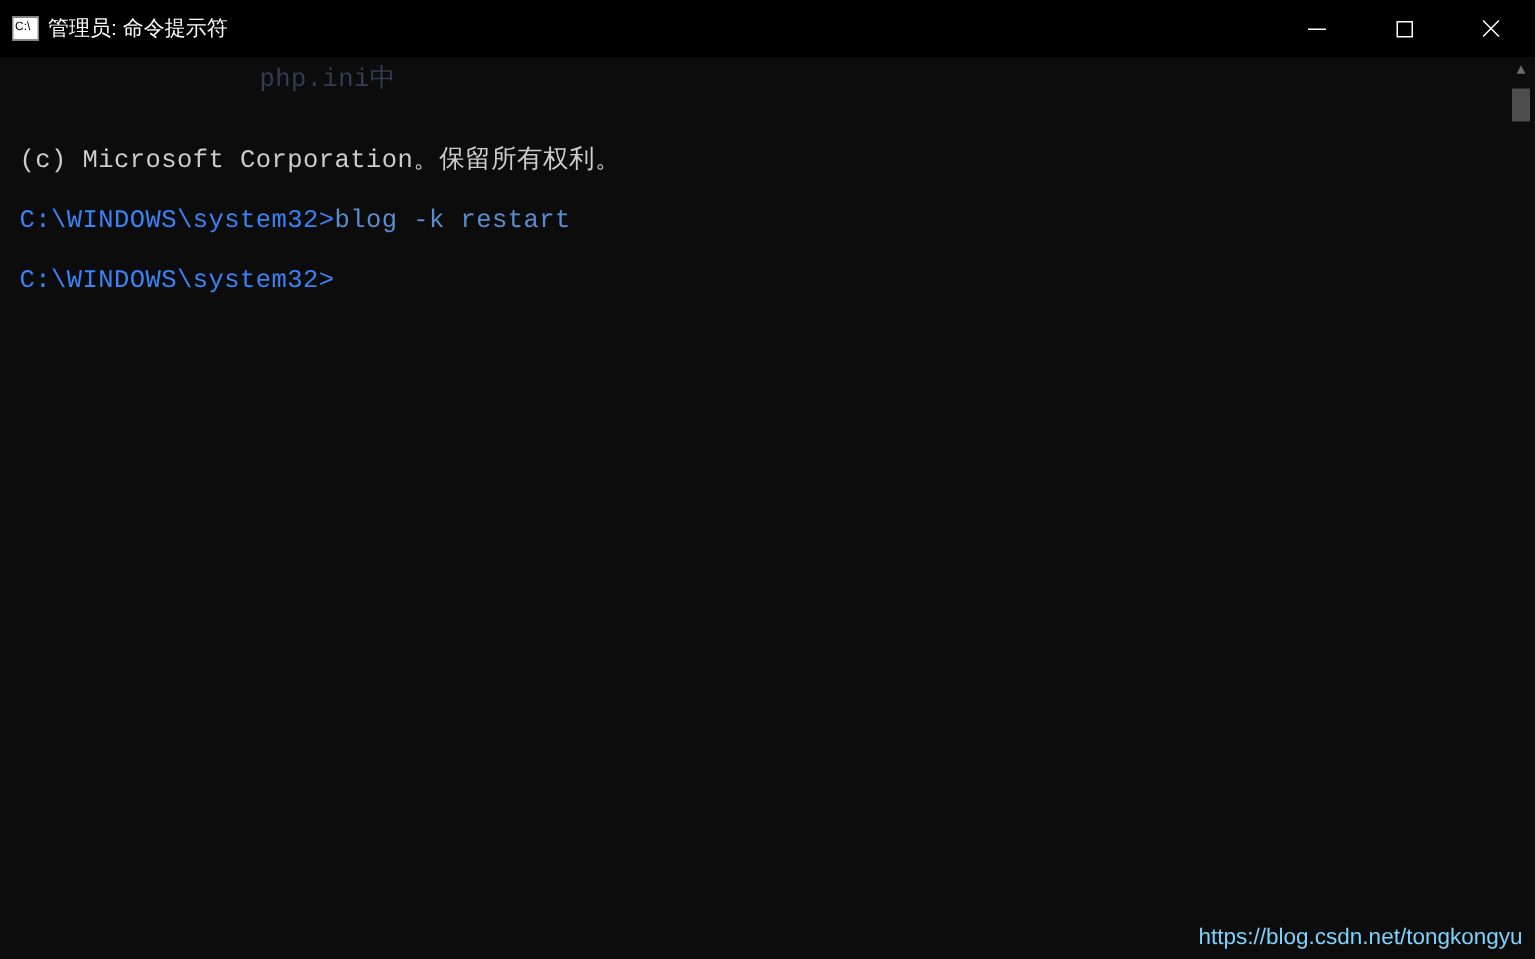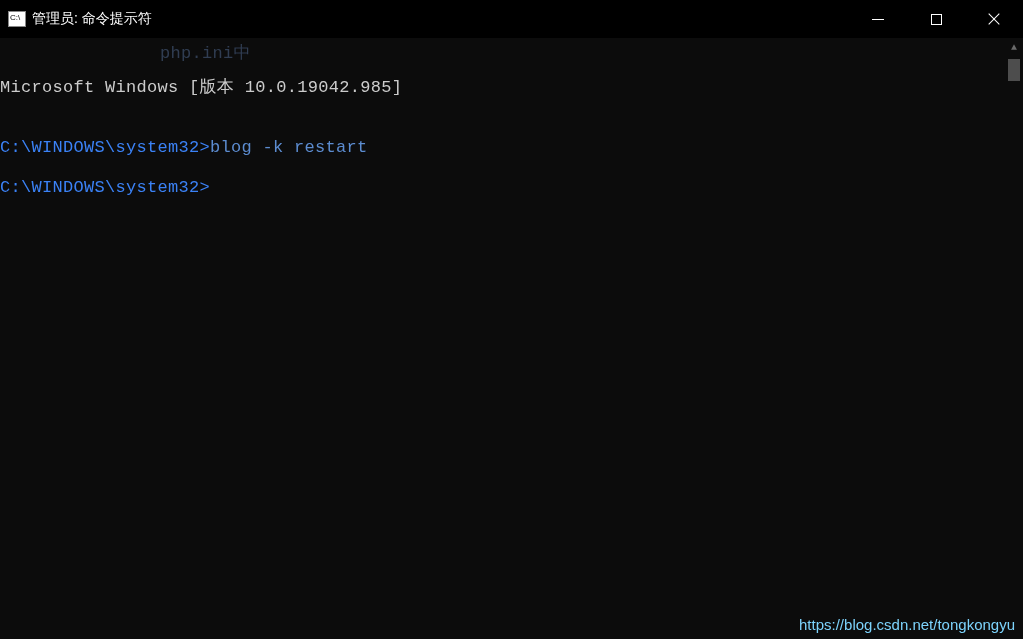--- a/index.html
+++ b/index.html
@@ -98,20 +98,21 @@
       transform: translate(-50%, -50%) rotate(-45deg);
     }
     .terminal-body {
       padding: 2px 0 0 0;
       font-size: 17px;
       line-height: 20px;
       color: #cccccc;
       position: relative;
       height: calc(100% - 38px);
       letter-spacing: 0.3px;
+      margin-left: 13px;
     }
     .bg-text {
       color: #303d52;
       position: absolute;
       top: 6px;
       left: 160px;
     }
     .sys-line1 {
       color: #cccccc;
       position: absolute;
@@ -190,21 +191,21 @@
       <div class="maximize-icon"></div>
     </div>
     <div class="titlebar-btn close">
       <div class="close-icon"></div>
     </div>
   </div>
 </div>
 
 <div class="terminal-body">
   <span class="bg-text">php.ini中</span>
-  <div class="sys-line1">Microsoft Windows [版本 10.0.19042.985]</div>
+  <div class="sys-line2">(c) Microsoft Corporation。保留所有权利。</div>
   <div class="prompt-line1">
     <span class="prompt-path">C:\WINDOWS\system32&gt;</span><span class="command-text">blog -k restart</span>
   </div>
   <div class="prompt-line2">
     <span class="prompt-path">C:\WINDOWS\system32&gt;</span>
   </div>
 </div>
 
 <div class="scrollbar-area">
   <div class="scrollbar-arrow-up">▲</div>

